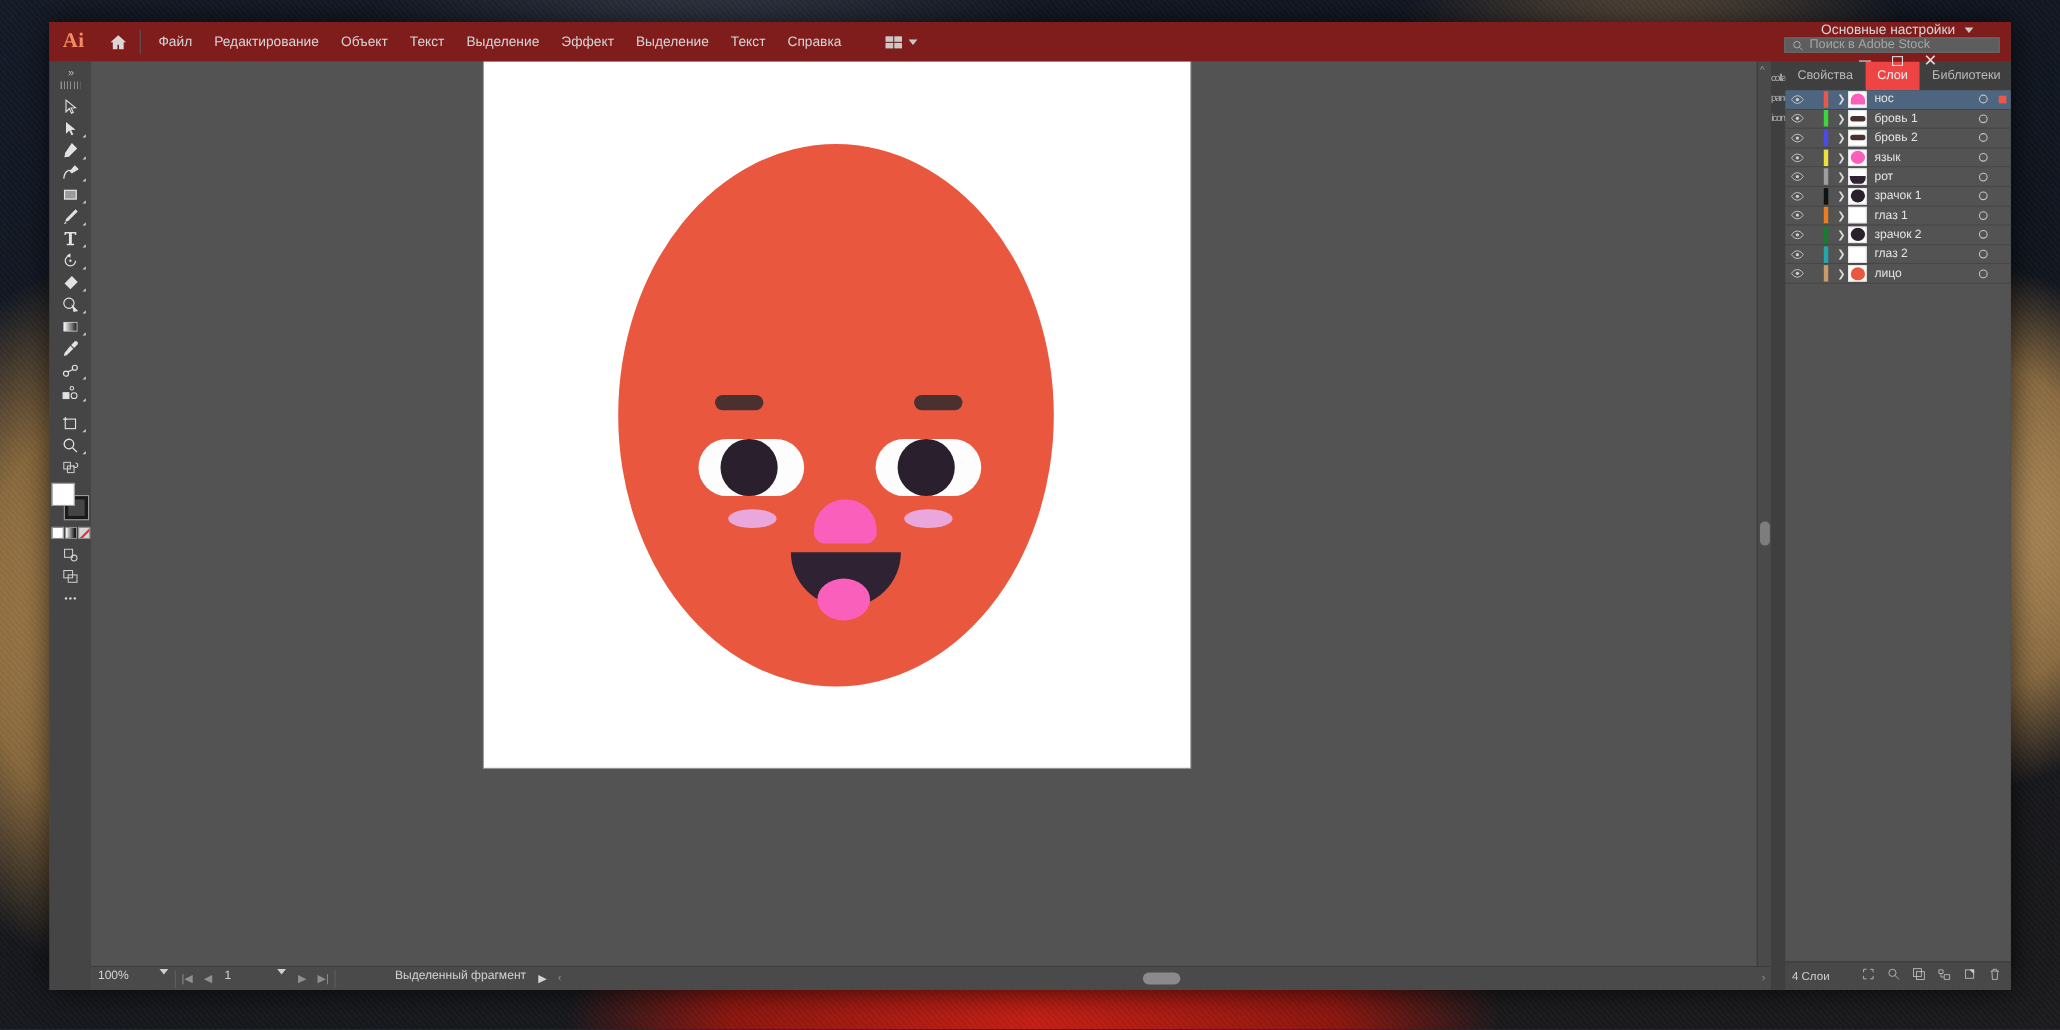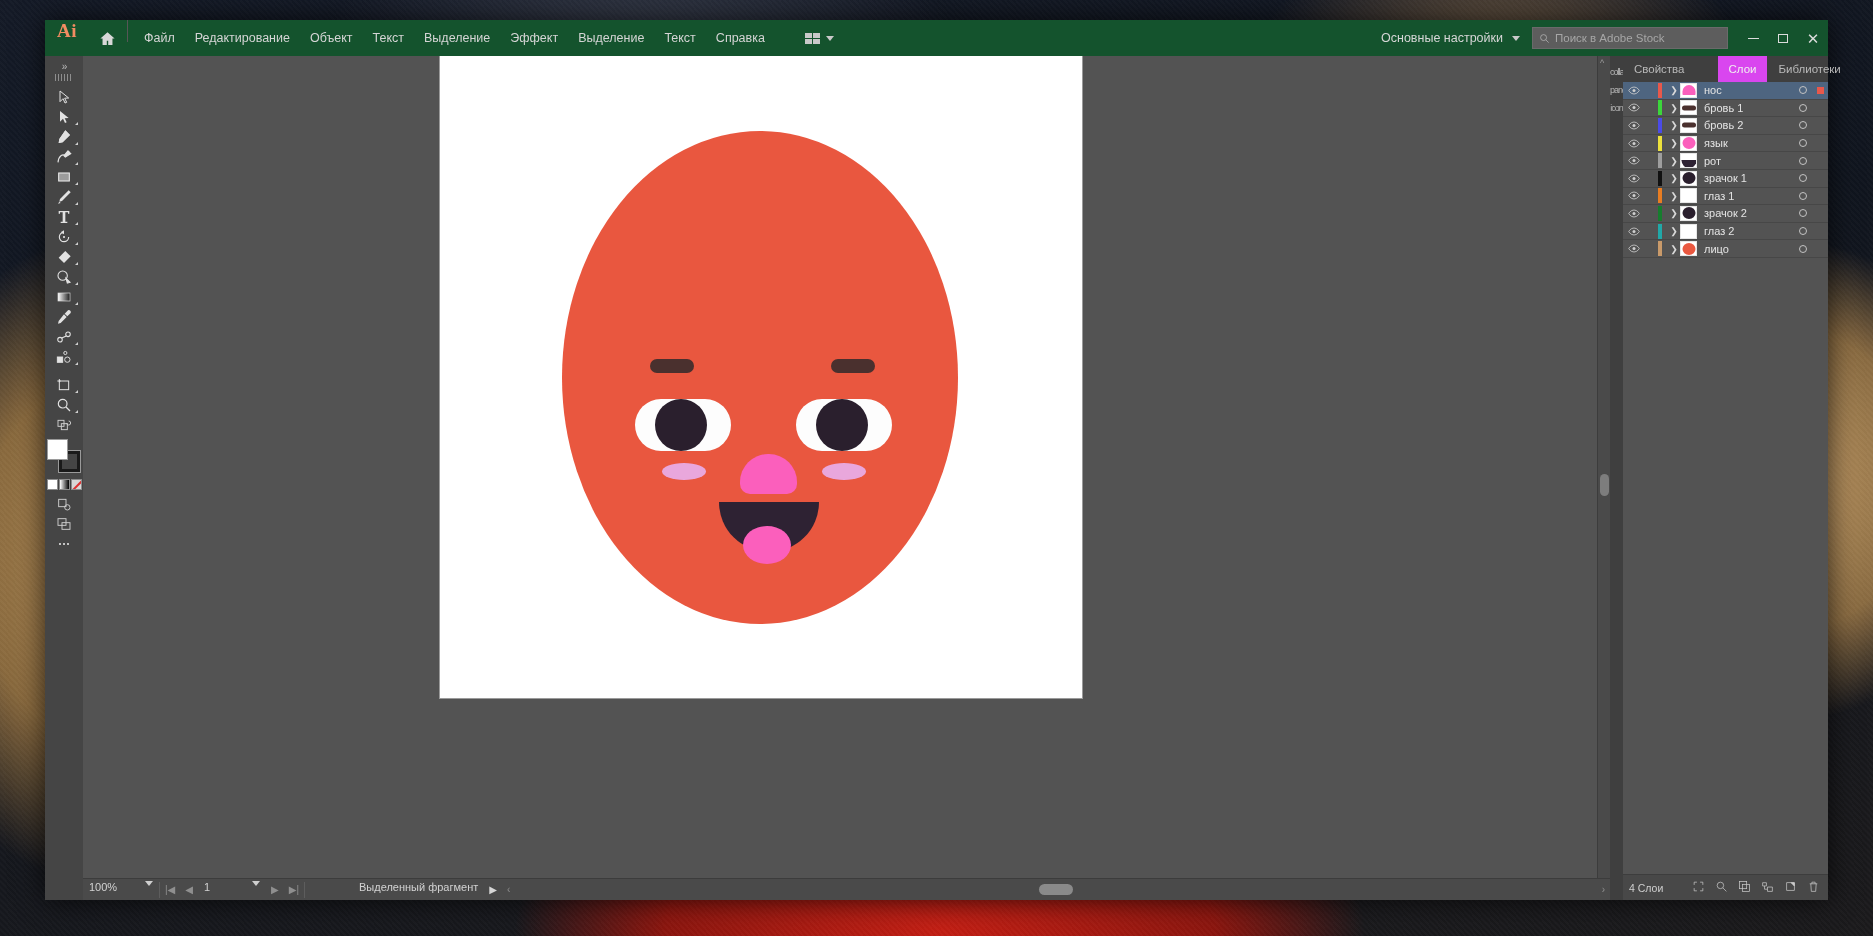--- a/index.html
+++ b/index.html
@@ -39,22 +39,22 @@
     width: 1783px; height: 880px;
     background: #535353;
     box-shadow: 0 0 26px rgba(0,0,0,.72);
     display: flex; flex-direction: column;
     z-index: 5;
   }
 
   
   .menubar {
     height: 36px; flex: 0 0 36px;
-    background: #14532d;
-    display: flex; 
+    background: #7f1d1d;
+    display: flex; align-items: center;
     position: relative;
   }
   .ai-logo {
     width: 44px; text-align: center;
     color: #f28c62; font-size: 19px; font-weight: bold;
     font-family: "Liberation Serif", serif;
     letter-spacing: .5px;
   }
   .home-btn {
     width: 36px; height: 36px;
@@ -74,21 +74,21 @@
   }
   .arrange-grid {
     width: 15px; height: 11px;
     display: grid; grid-template-columns: 1fr 1fr; grid-template-rows: 1fr 1fr;
     gap: 1px;
   }
   .arrange-grid i { background: #c9c9c9; display:block; }
   .chev { width: 0; height: 0; border-left: 4px solid transparent; border-right: 4px solid transparent; border-top: 5px solid #c9c9c9; }
 
   .menubar-right {
-    margin-left: auto; display: flex; align-items: center; height: 100%;
+    margin-left: auto; display: flex; align-items: center; height: 100%; flex-direction: column;
   }
   .workspace-pick {
     display: flex; align-items: center; gap: 9px;
     padding: 0 12px; color: #d6d6d6; font-size: 12.5px;
   }
   .stock-search {
     width: 196px; height: 22px;
     background: #5d5d5d; border: 1px solid #6a6a6a;
     display: flex; align-items: center; gap: 5px;
     padding: 0 6px; margin-right: 10px;
@@ -223,21 +223,21 @@
   .rightdock { width: 218px; flex: 0 0 218px; background: #484848; display: flex; }
   .dock-rail { width: 13px; flex: 0 0 13px; background: #3f3f3f; padding-top: 5px; text-align: center; }
   .dock-rail .cc { color: #b8b8b8; font-size: 9px; letter-spacing: -1px; }
   .panelcol { flex: 1; display: flex; flex-direction: column; min-width: 0; }
 
   .paneltabs { height: 26px; flex: 0 0 26px; background: #3f3f3f; display: flex; align-items: stretch; }
   .ptab {
     padding: 0 11px; display: flex; align-items: center;
     color: #b9b9b9; font-size: 11.5px; white-space: nowrap;
   }
-  .ptab.active { background: #d946ef; color: #f0f0f0; margin-left: 22px; }
+  .ptab.active { background: #ef4444; color: #f0f0f0; }
   .phamb { margin-left: auto; width: 22px; display: flex; flex-direction: column; justify-content: center; gap: 3px; padding: 0 6px; }
   .phamb i { height: 1px; background: #c6c6c6; display: block; }
 
   .layerlist { flex: 1; background: #535353; overflow: hidden; }
   .layerrow {
     height: 17.6px; display: flex; align-items: center;
     border-bottom: 1px solid #474747; position: relative;
   }
   .layerrow.sel { background: #4e6580; }
   .lr-eye { width: 22px; display: flex; align-items: center; justify-content: center; }

